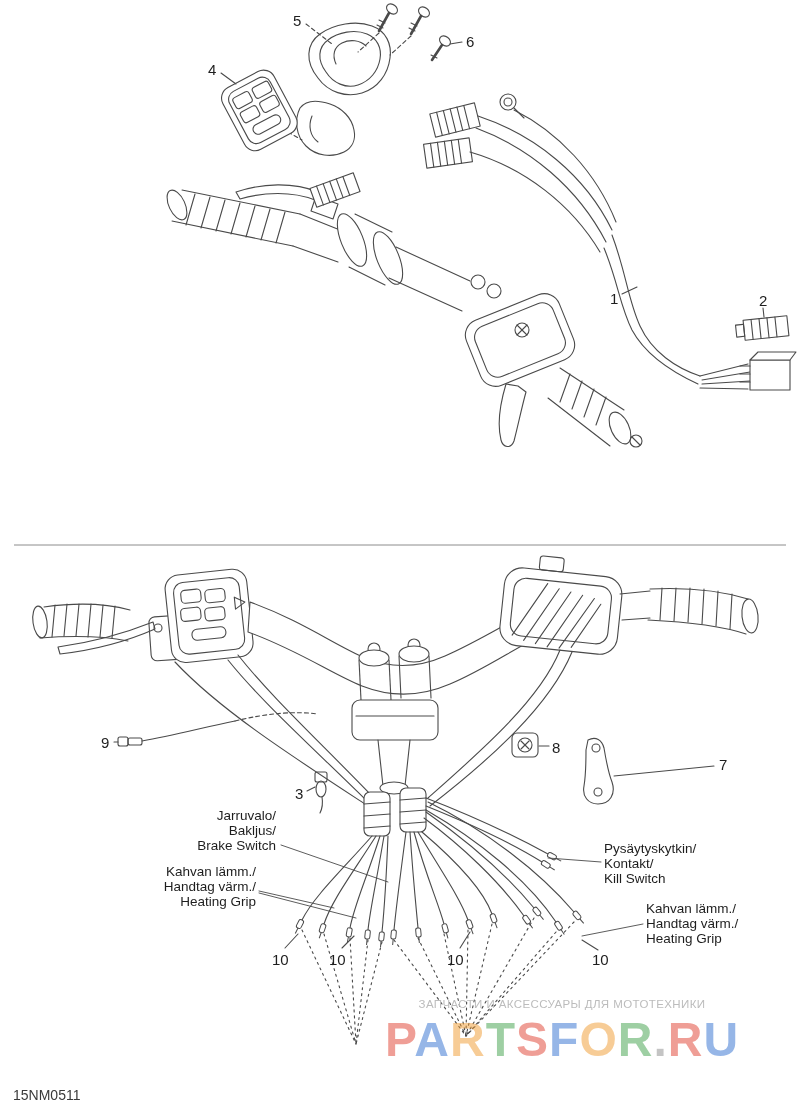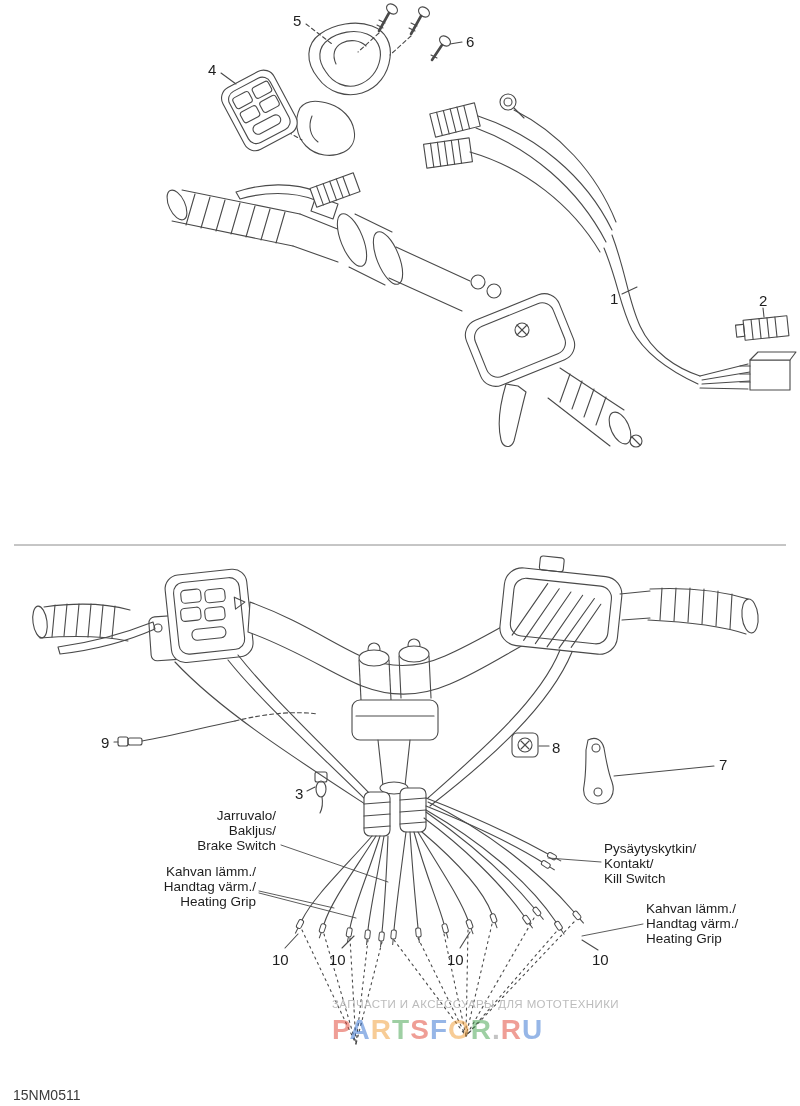--- a/index.html
+++ b/index.html
@@ -1,22 +1,22 @@
 <!DOCTYPE html>
 <html><head>
 <meta charset="utf-8">
 <style>
   html,body{margin:0;padding:0;}
   body{width:800px;height:1106px;background:#ffffff;font-family:"Liberation Sans",sans-serif;position:relative;overflow:hidden;}
   #art{position:absolute;left:0;top:0;}
   .callout{font:15px "Liberation Sans",sans-serif;fill:#1e1e1e;stroke:none;}
   .lbl{font:13.5px "Liberation Sans",sans-serif;fill:#1e1e1e;stroke:none;}
-  .watermark{position:absolute;right:8px;top:998px;text-align:left;width:460px;}
+  .watermark{position:absolute;right:8px;top:998px;text-align:center;width:460px;}
   .wm-tagline{color:#bcbcbc;font-size:11.5px;letter-spacing:.4px;}
-  .wm-brand{margin-top:6px;font-size:28px;font-weight:bold;letter-spacing:1px;opacity:.5;line-height:1;white-space:nowrap;}
+  .wm-brand{margin-top:6px;font-size:48px;font-weight:bold;letter-spacing:1px;opacity:.5;line-height:1;white-space:nowrap;}
   .part-code{position:absolute;left:13px;top:1087px;font-size:14px;color:#3a3a3a;}
 </style>
 </head>
 <body>
 
 <svg id="art" width="800" height="1106" viewBox="0 0 800 1106">
   <defs>
     <marker id="bullet" markerWidth="18" markerHeight="12" refX="1" refY="6" orient="auto" markerUnits="userSpaceOnUse">
       <rect x="1" y="3.5" width="9" height="5" rx="2" fill="#ffffff" stroke="#4a4a4a" stroke-width="1"></rect>
       <line x1="10" y1="6" x2="16" y2="6" stroke="#4a4a4a" stroke-width="1"></line>

